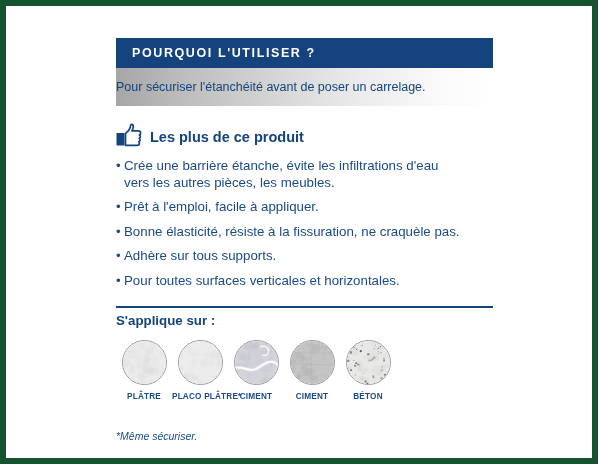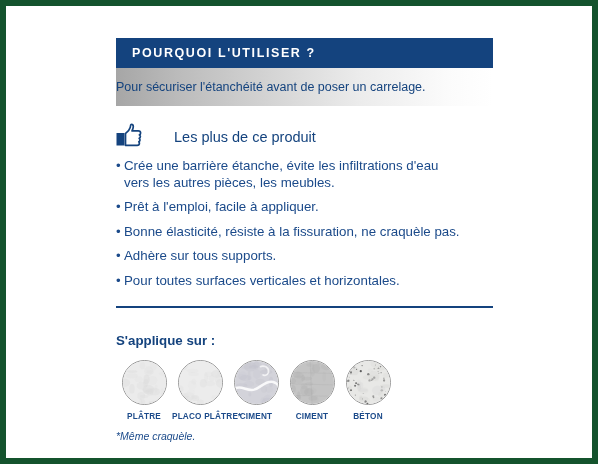--- a/index.html
+++ b/index.html
@@ -72,25 +72,24 @@
   }
   .thumb-icon {
     width: 26px;
     height: 24px;
     display: block;
     flex: 0 0 auto;
   }
   .adv-title {
     color: #14437e;
     font-size: 14.5px;
-    font-weight: normal;
+    font-weight: bold;
     line-height: 1;
     position: relative;
     top: 2px;
-    margin-left: 24px;
   }
   .adv-list {
     list-style: none;
     margin: 10px 0 0 0;
     padding: 0;
   }
   .adv-list li {
     position: relative;
     color: #1b4a8a;
     font-size: 13.3px;
@@ -115,21 +114,21 @@
     top: 300px;
     width: 377px;
     height: 2px;
     background: #14437e;
   }
 
   
   .applies {
     position: absolute;
     left: 110px;
-    top: 327px;
+    top: 307px;
     width: 380px;
   }
   .applies-title {
     color: #14437e;
     font-size: 13.3px;
     font-weight: bold;
   }
   .swatch-row {
     display: flex;
     margin-top: 12px;
@@ -438,15 +437,15 @@
               <circle cx="23.6" cy="20.3" r="1.23" fill="#8e8e8e" opacity="0.68"></circle>
               <circle cx="13.3" cy="44.8" r="1.21" fill="#4a4a4a" opacity="0.75"></circle>
               <circle cx="10.0" cy="8.7" r="0.65" fill="#4a4a4a" opacity="0.73"></circle>
             </svg>
           </div>
           <div class="swatch-label">BÉTON</div>
         </div>
       </div>
   </div>
 
-  <div class="footnote">*Même craquèle.</div>
+  <div class="footnote">*Même sécuriser.</div>
 
 </div>
 
 </body></html>

